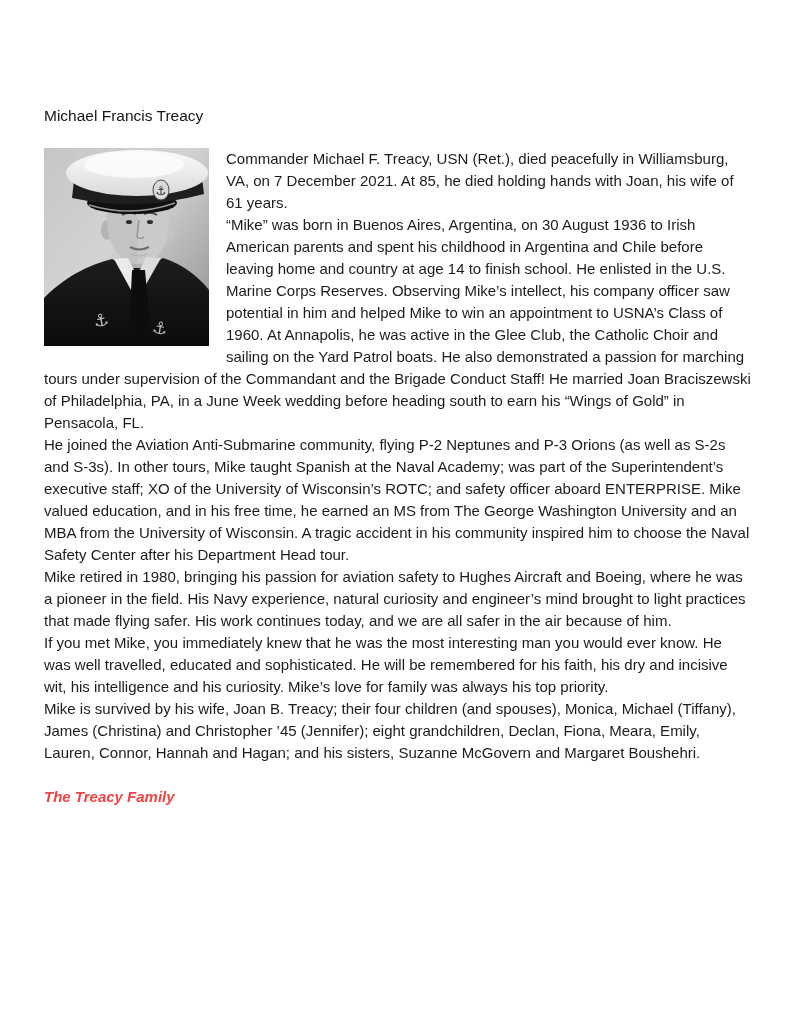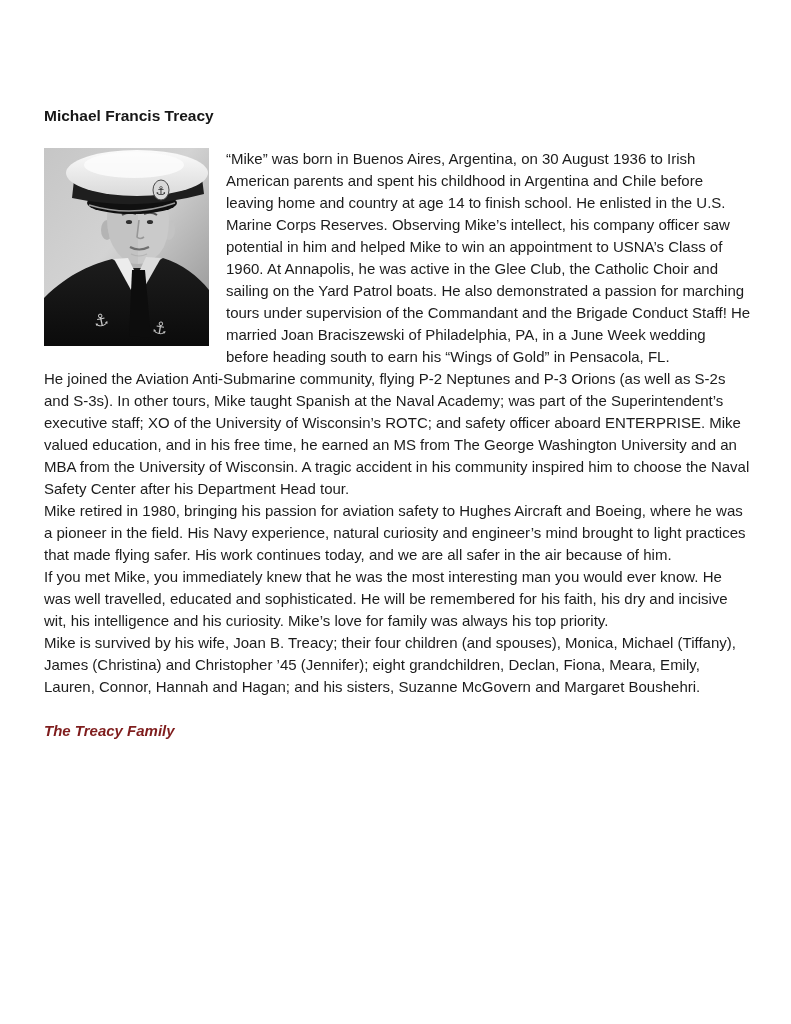--- a/index.html
+++ b/index.html
@@ -18,21 +18,21 @@
     color: #1c1c1c;
   }
   .content {
     position: absolute;
     left: 44px;
     top: 106px;
     width: 707px;
   }
   .doc-title {
     font-size: 15.5px;
-    font-weight: 700;
+    font-weight: 400;
     line-height: 20px;
     margin: 0 0 22px 0;
     color: #161616;
   }
   .photo-wrap {
     float: left;
     width: 165px;
     height: 198px;
     margin: 0 17px 6px 0;
     line-height: 0;
@@ -43,21 +43,21 @@
     font-size: 15px;
     line-height: 22px;
     text-align: left;
   }
   .signature {
     margin-top: 22px;
     font-size: 15px;
     line-height: 22px;
     font-weight: 700;
     font-style: italic;
-    color: #7f1d1d;
+    color: #ef4444;
   }
 </style>
 </head>
 <body>
 
 <div class="page">
   <div class="content">
 
     <h1 class="doc-title">Michael Francis Treacy</h1>
 
@@ -115,20 +115,21 @@
           <path d="M70,111 L87,142 L93,128 L84,110 Z" fill="#ececec"></path>
           <path d="M117,110 L100,140 L93,128 L102,109 Z" fill="#dcdcdc"></path>
 
           <path d="M88,122 L101,122 L107,190 L85,188 Z" fill="#0d0d0d"></path>
 
           <text x="57" y="178" font-size="17" text-anchor="middle" fill="#c6c6c6" font-family="DejaVu Sans, sans-serif" transform="rotate(-12 57 172)">⚓</text>
           <text x="116" y="186" font-size="17" text-anchor="middle" fill="#bdbdbd" font-family="DejaVu Sans, sans-serif" transform="rotate(10 116 180)">⚓</text>
         </svg>
       </div>
 
+      <p class="body-par">Commander Michael F. Treacy, USN (Ret.), died peacefully in Williamsburg, VA, on 7 December 2021. At 85, he died holding hands with Joan, his wife of 61 years.</p>
       <p class="body-par">“Mike” was born in Buenos Aires, Argentina, on 30 August 1936 to Irish American parents and spent his childhood in Argentina and Chile before leaving home and country at age 14 to finish school. He enlisted in the U.S. Marine Corps Reserves. Observing Mike’s intellect, his company officer saw potential in him and helped Mike to win an appointment to USNA’s Class of 1960. At Annapolis, he was active in the Glee Club, the Catholic Choir and sailing on the Yard Patrol boats. He also demonstrated a passion for marching tours under supervision of the Commandant and the Brigade Conduct Staff! He married Joan Braciszewski of Philadelphia, PA, in a June Week wedding before heading south to earn his “Wings of Gold” in Pensacola, FL.</p>
       <p class="body-par">He joined the Aviation Anti-Submarine community, flying P-2 Neptunes and P-3 Orions (as well as S-2s and S-3s). In other tours, Mike taught Spanish at the Naval Academy; was part of the Superintendent’s executive staff; XO of the University of Wisconsin’s ROTC; and safety officer aboard ENTERPRISE. Mike valued education, and in his free time, he earned an MS from The George Washington University and an MBA from the University of Wisconsin. A tragic accident in his community inspired him to choose the Naval Safety Center after his Department Head tour.</p>
       <p class="body-par">Mike retired in 1980, bringing his passion for aviation safety to Hughes Aircraft and Boeing, where he was a pioneer in the field. His Navy experience, natural curiosity and engineer’s mind brought to light practices that made flying safer. His work continues today, and we are all safer in the air because of him.</p>
       <p class="body-par">If you met Mike, you immediately knew that he was the most interesting man you would ever know. He was well travelled, educated and sophisticated. He will be remembered for his faith, his dry and incisive wit, his intelligence and his curiosity. Mike’s love for family was always his top priority.</p>
       <p class="body-par">Mike is survived by his wife, Joan B. Treacy; their four children (and spouses), Monica, Michael (Tiffany), James (Christina) and Christopher ’45 (Jennifer); eight grandchildren, Declan, Fiona, Meara, Emily, Lauren, Connor, Hannah and Hagan; and his sisters, Suzanne McGovern and Margaret Boushehri.</p>
 
       <div class="signature">The Treacy Family</div>
     </div>
 
   </div>

